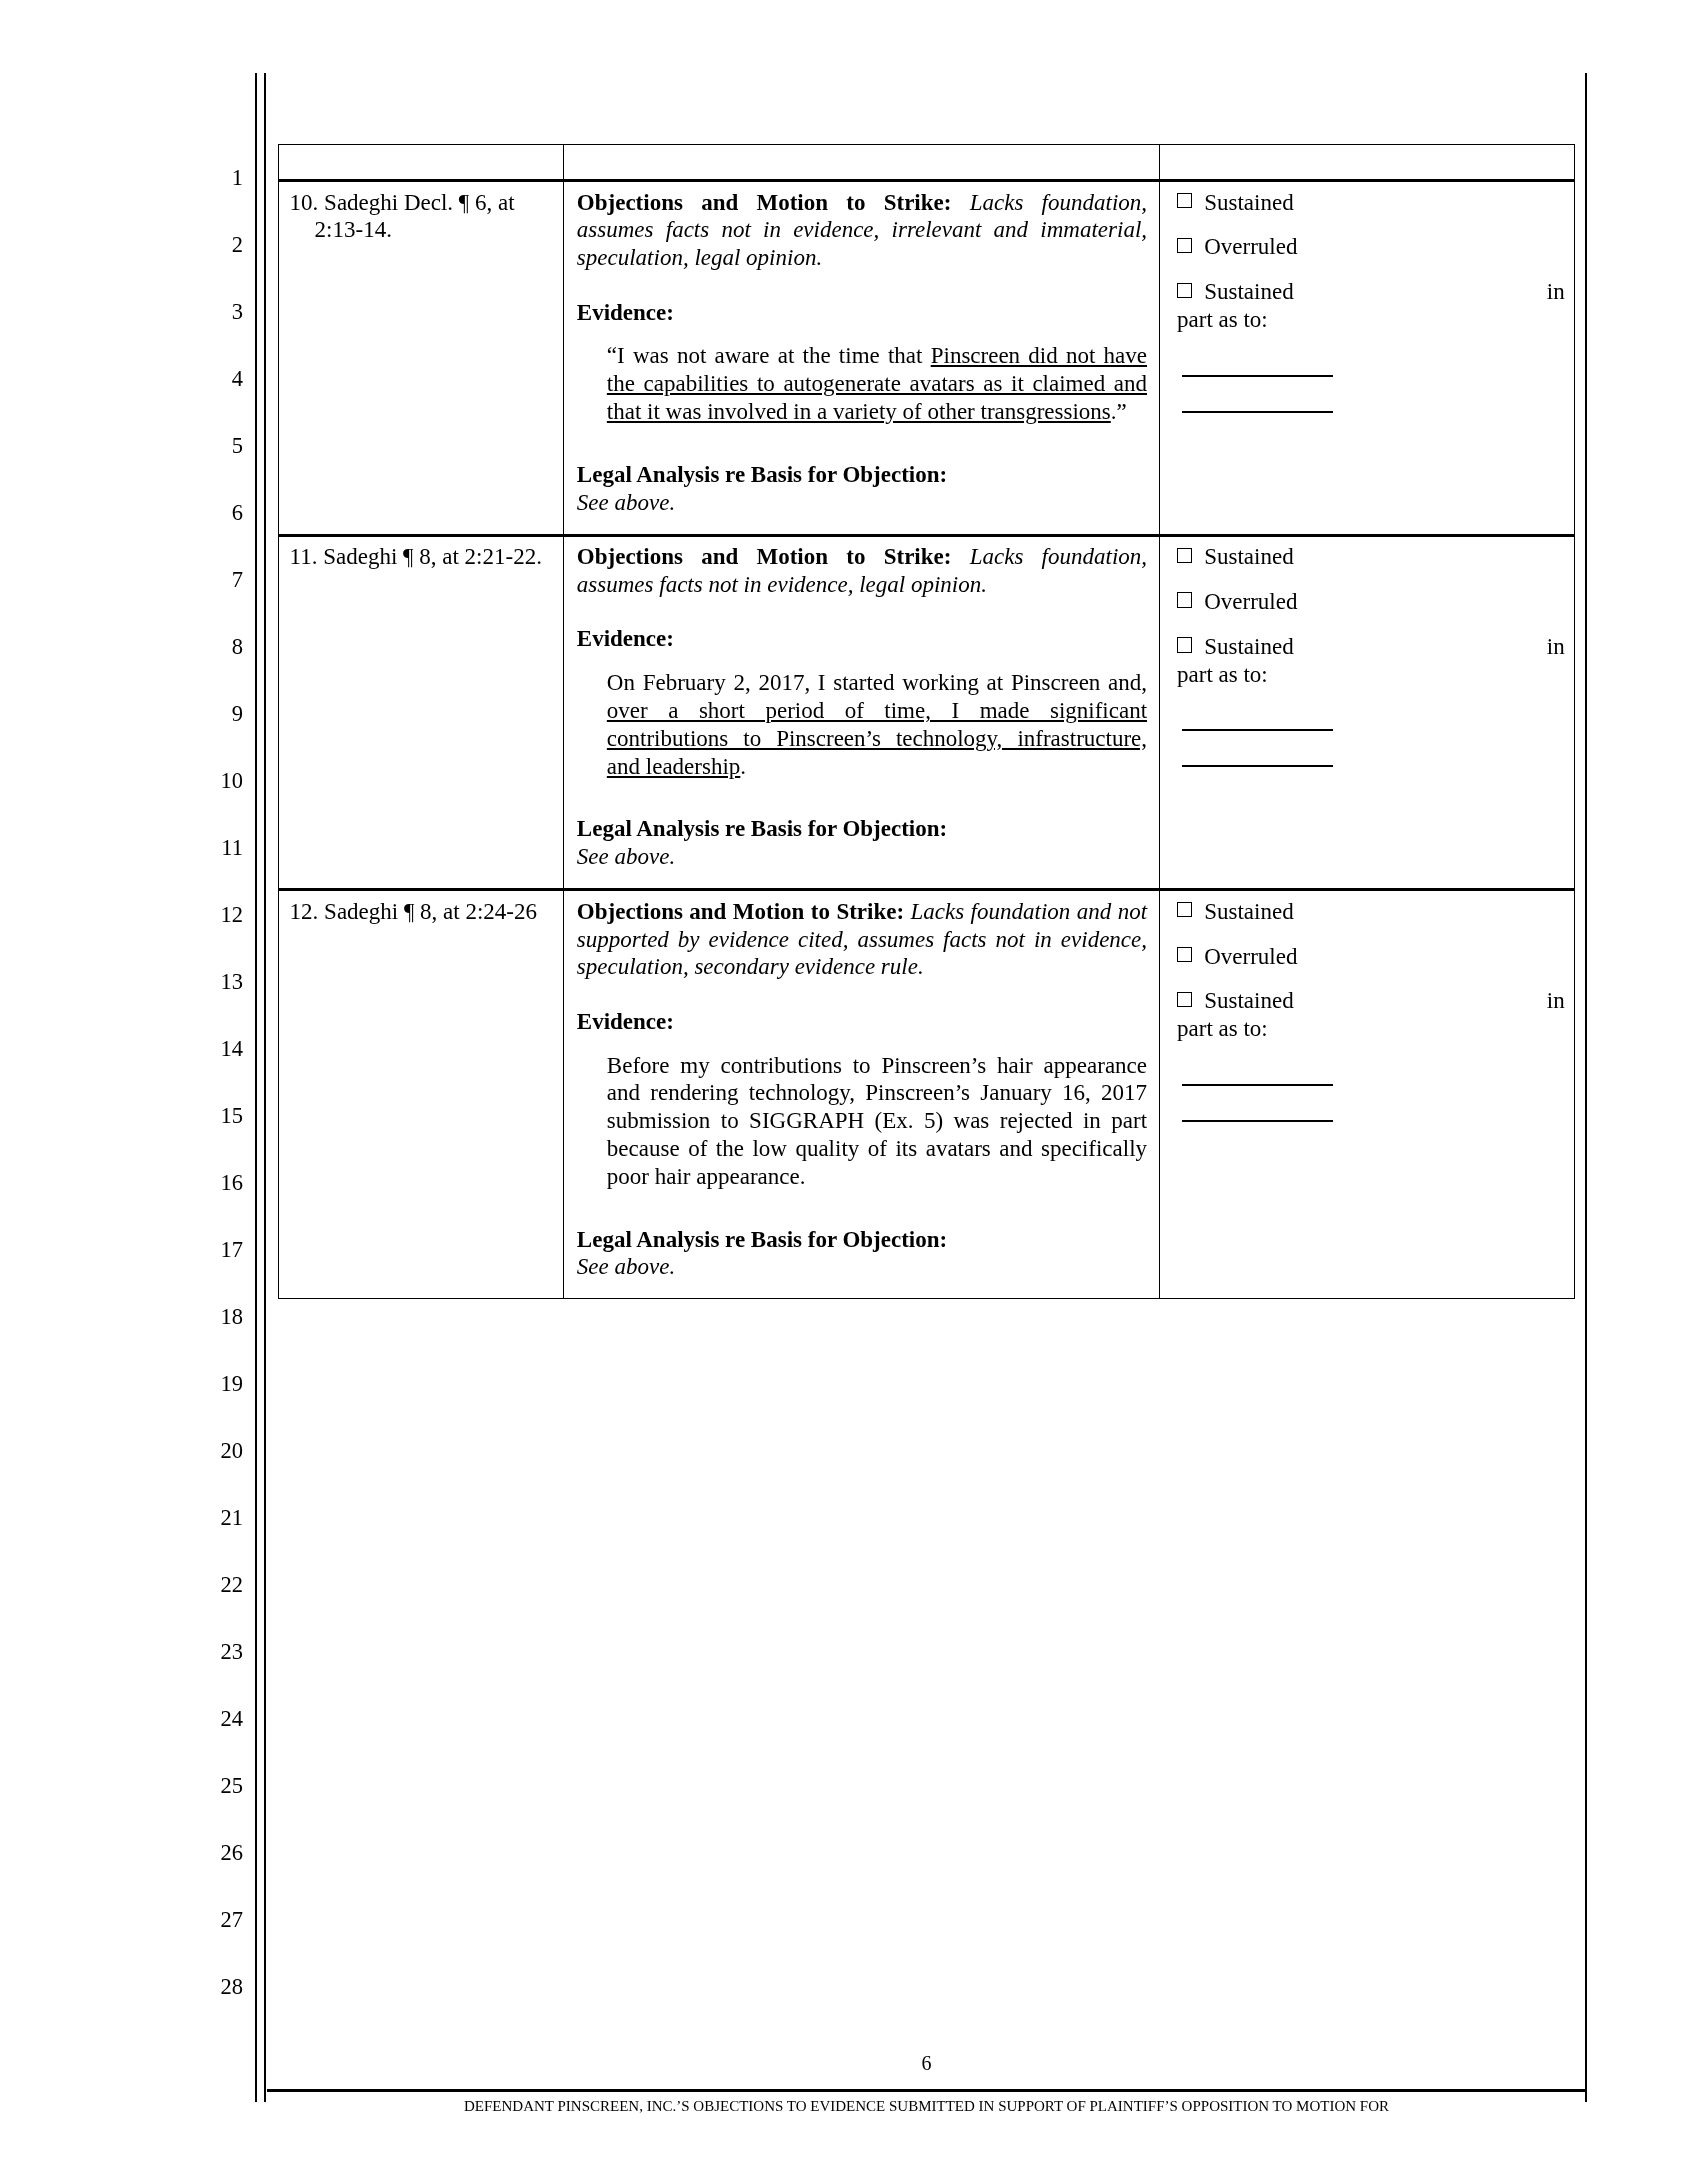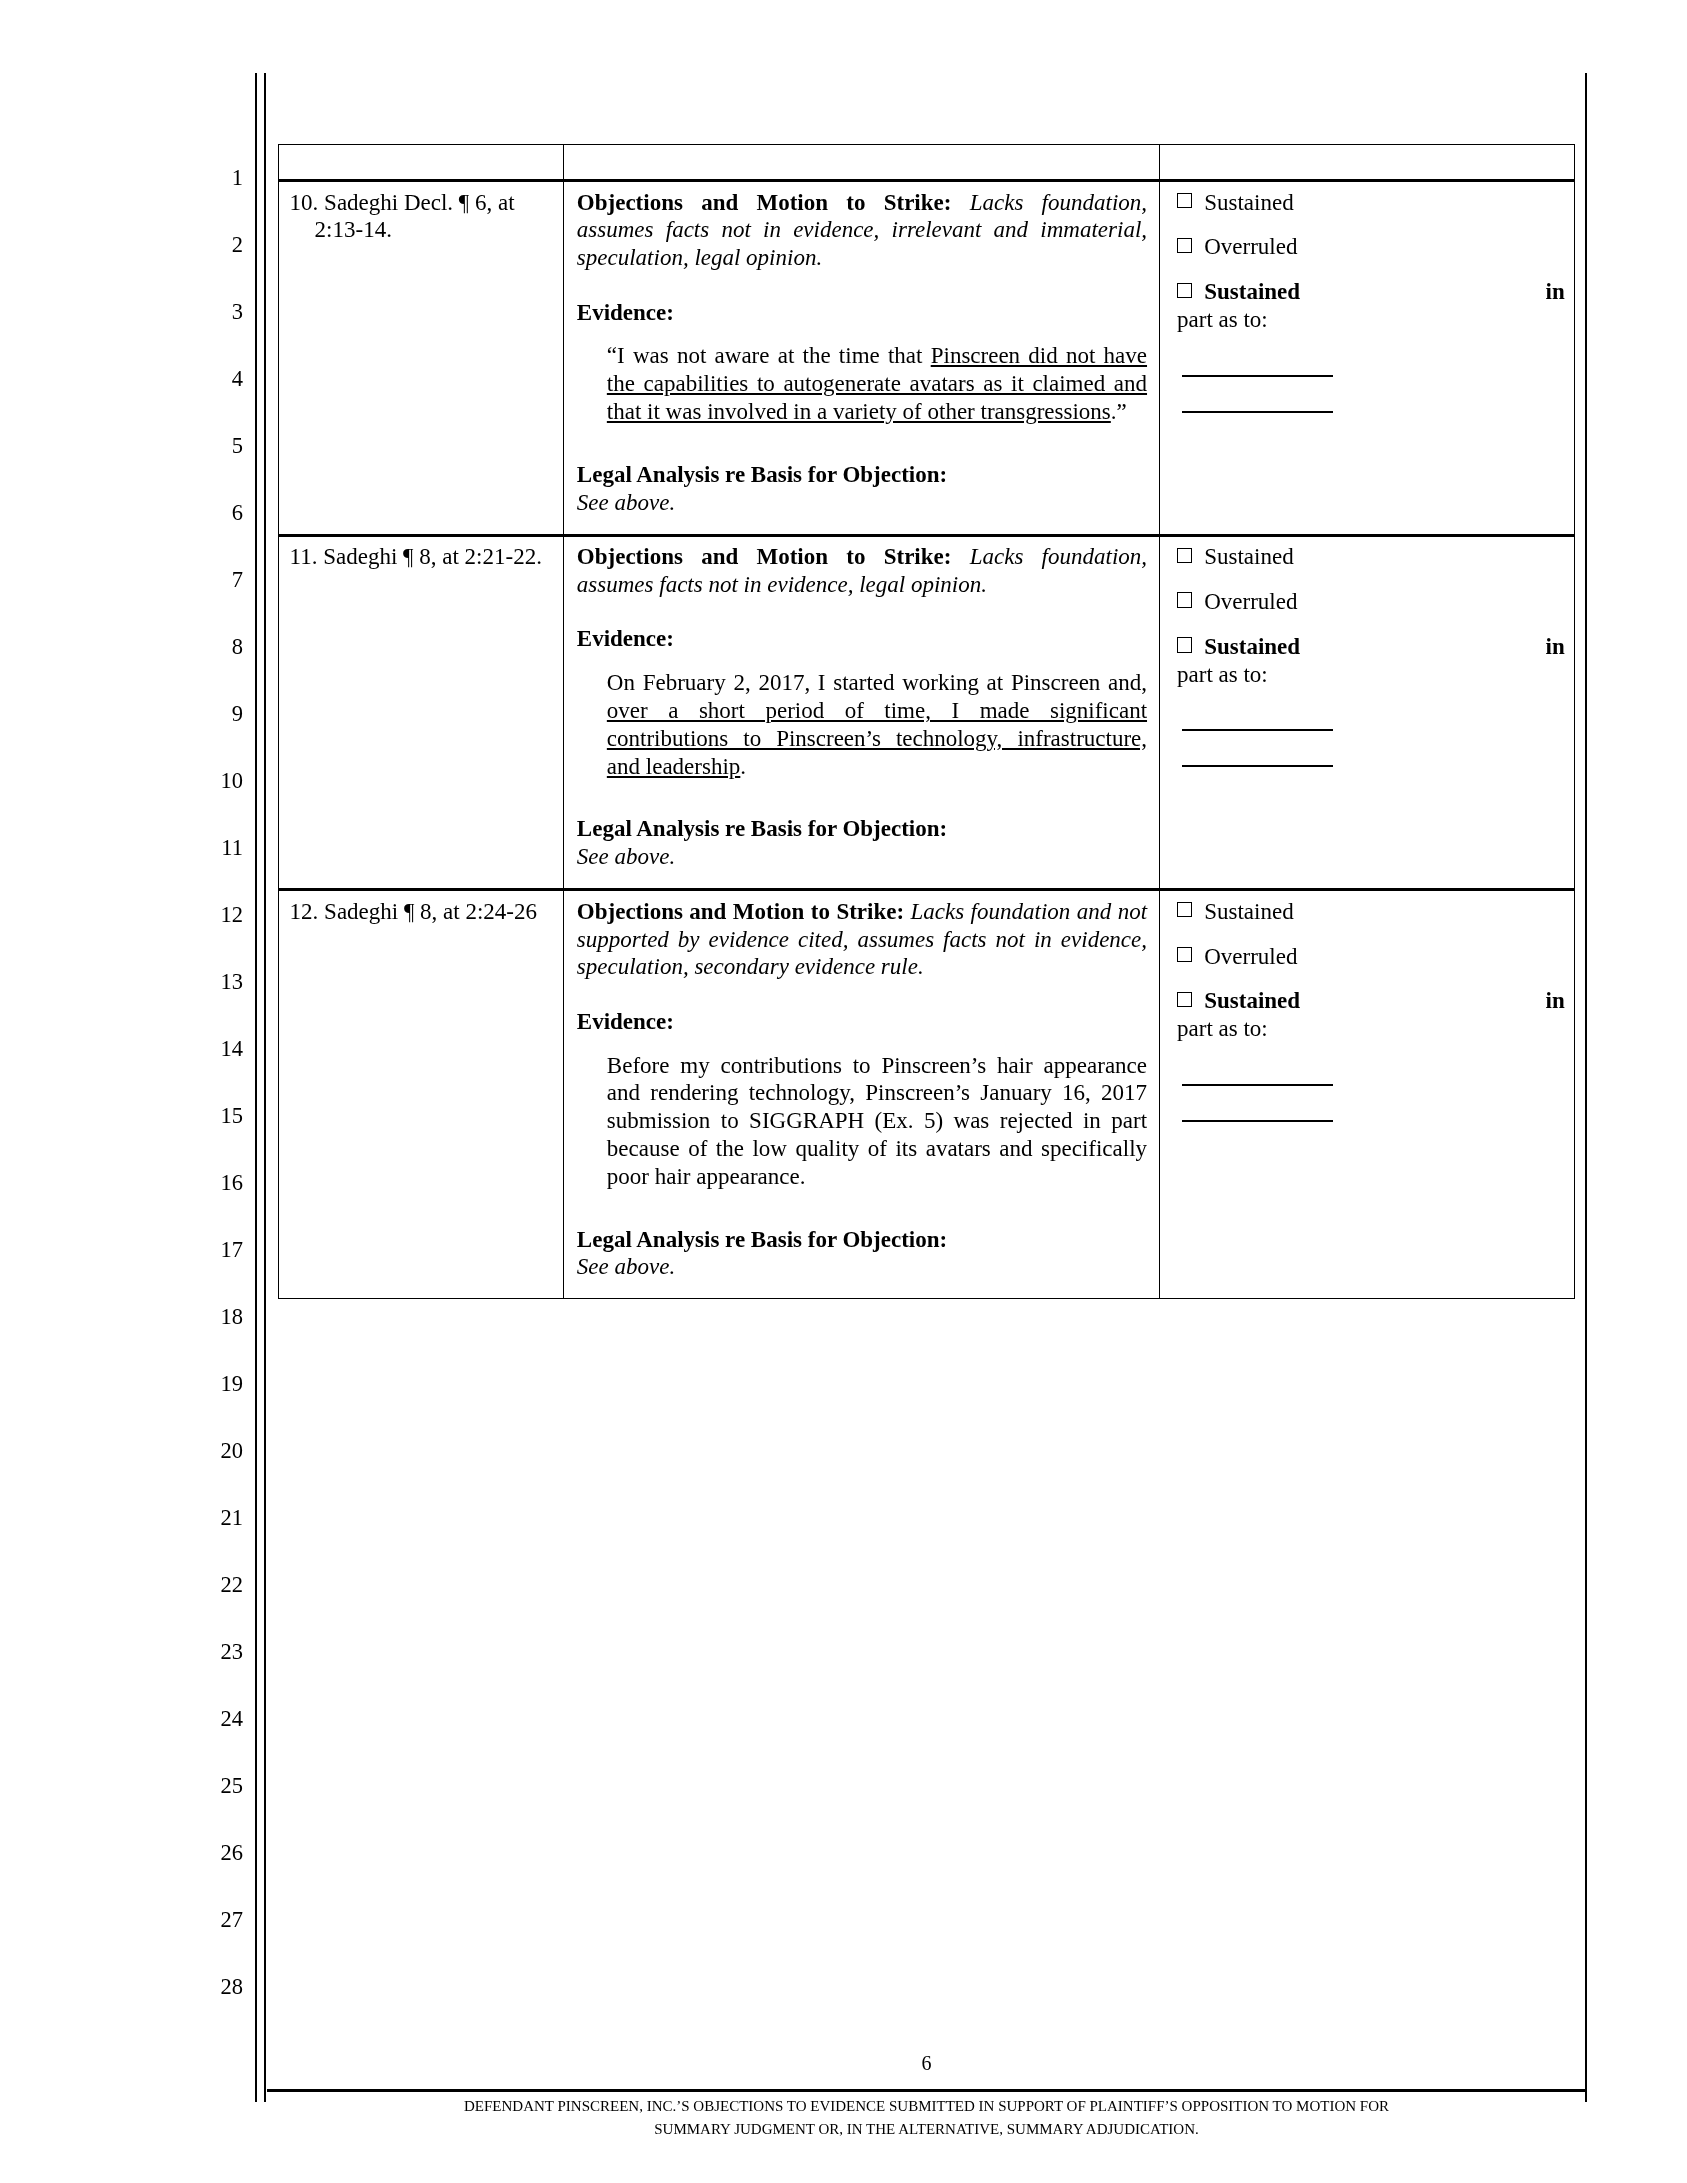--- a/index.html
+++ b/index.html
@@ -123,21 +123,21 @@
     height: 13.2px;
     border: 1.3px solid #000;
     margin-right: 12px;
     vertical-align: 1.3px;
   }
   .ruling-opt.partial {
     text-align: justify;
     text-align-last: justify;
     margin-bottom: 0;
   }
-  .ruling-opt.partial .p1 { display: block; font-weight: bold; }
+  .ruling-opt.partial .p1 { display: block; }
   .ruling-opt.partial .p2 {
     display: block;
     text-align: left;
     text-align-last: left;
   }
   .blank-line {
     border-bottom: 2.6px solid #000;
     width: 151px;
     margin-left: 5.3px;
   }
@@ -306,15 +306,14 @@
           </td>
         </tr>
       </tbody>
   </table>
 </div>
 
 <div class="page-number">6</div>
 <div class="footer-rule"></div>
 <div class="footer-text">
   <div>DEFENDANT PINSCREEN, INC.’S OBJECTIONS TO EVIDENCE SUBMITTED IN SUPPORT OF PLAINTIFF’S OPPOSITION TO MOTION FOR</div>
-  <div>SUMMARY JUDGMENT OR, IN THE ALTERNATIVE, SUMMARY ADJUDICATION.</div>
 </div>
 
 
 </body></html>

